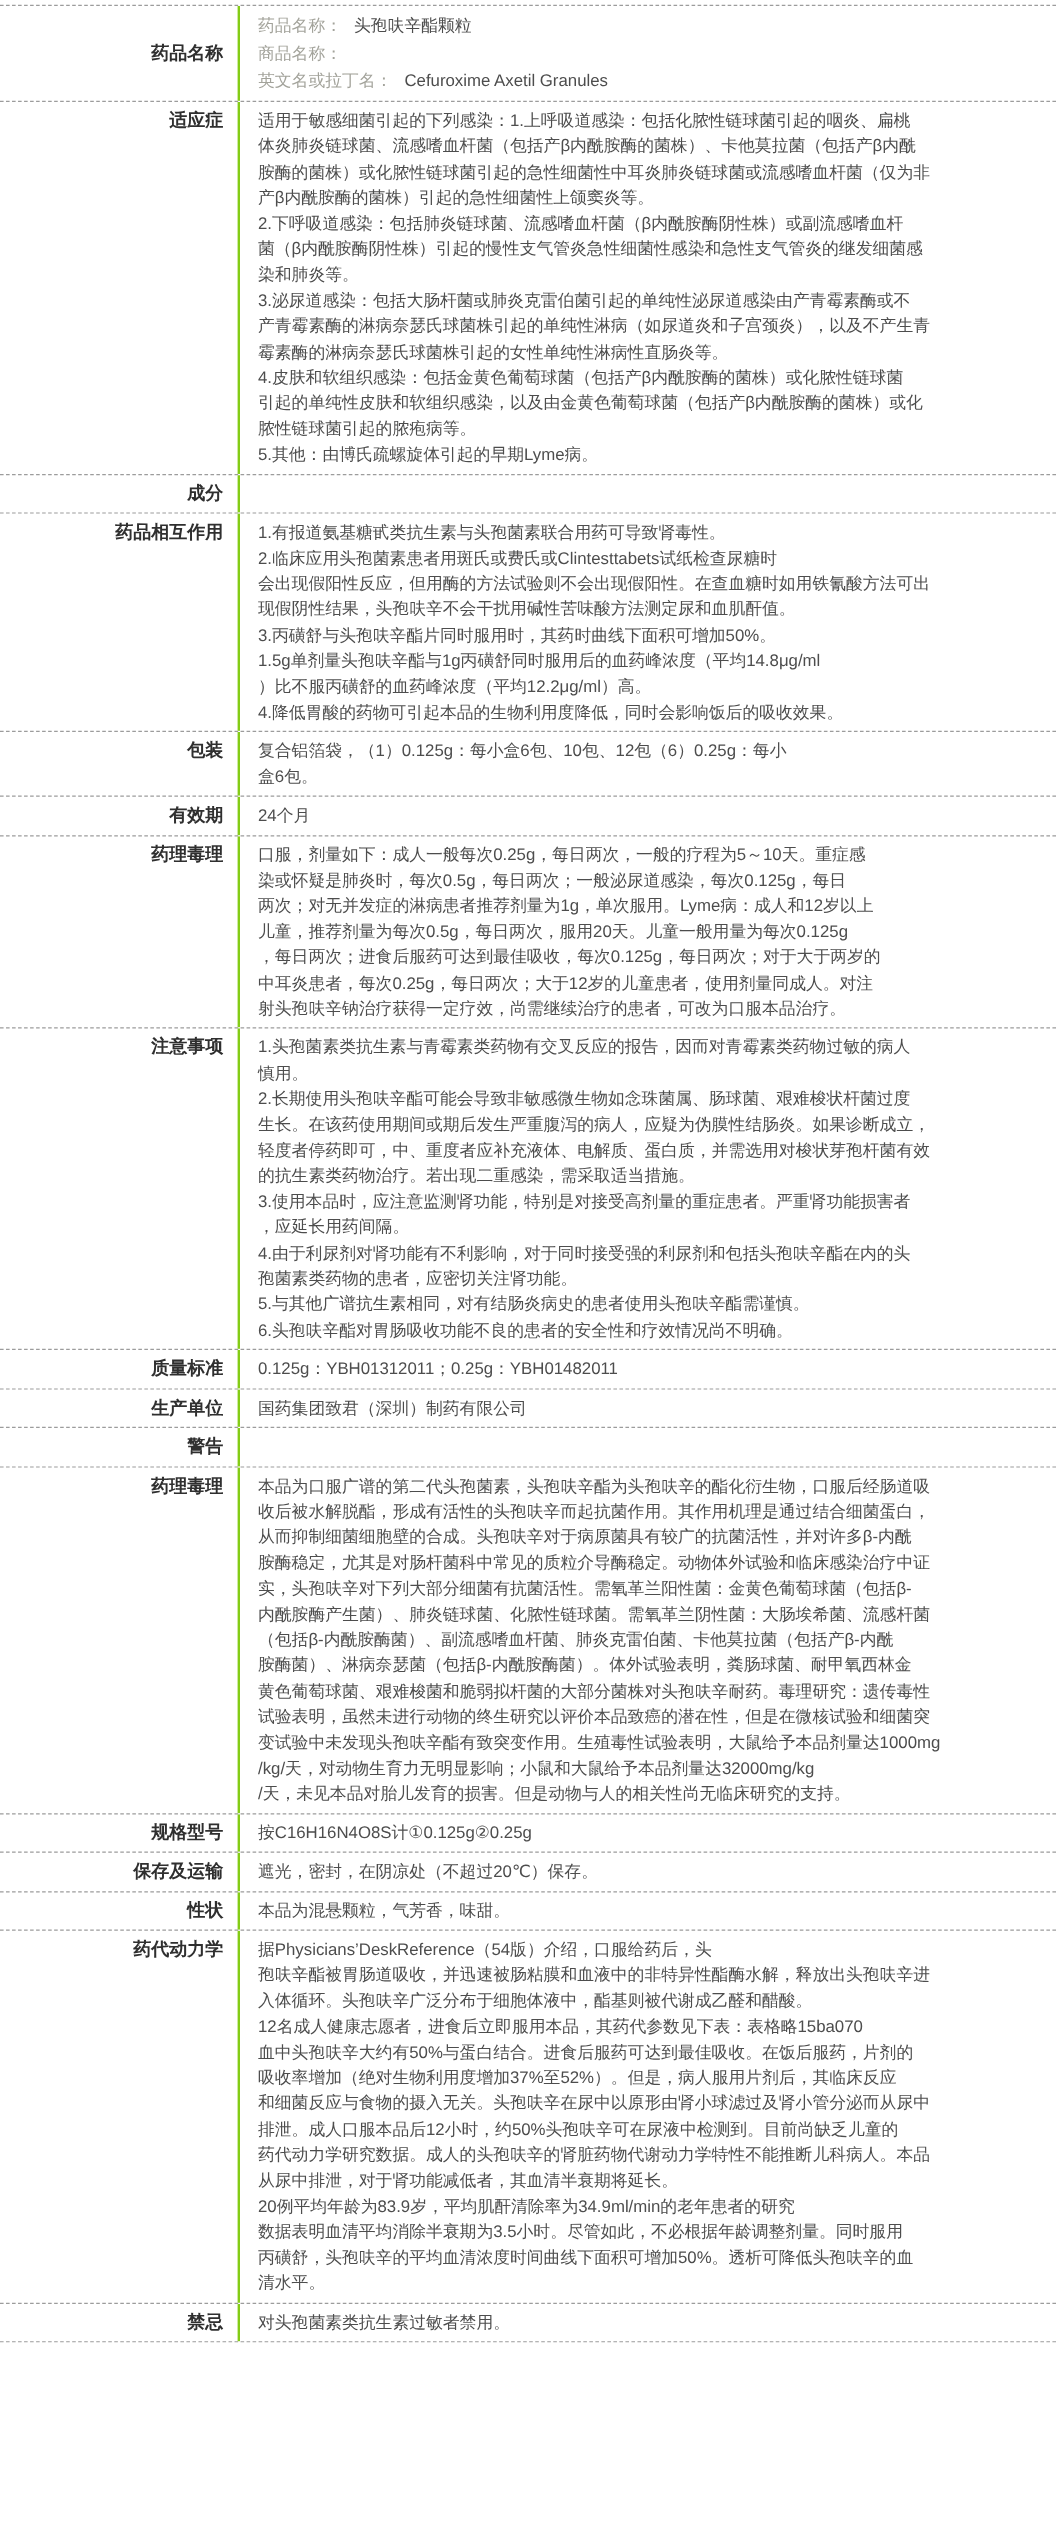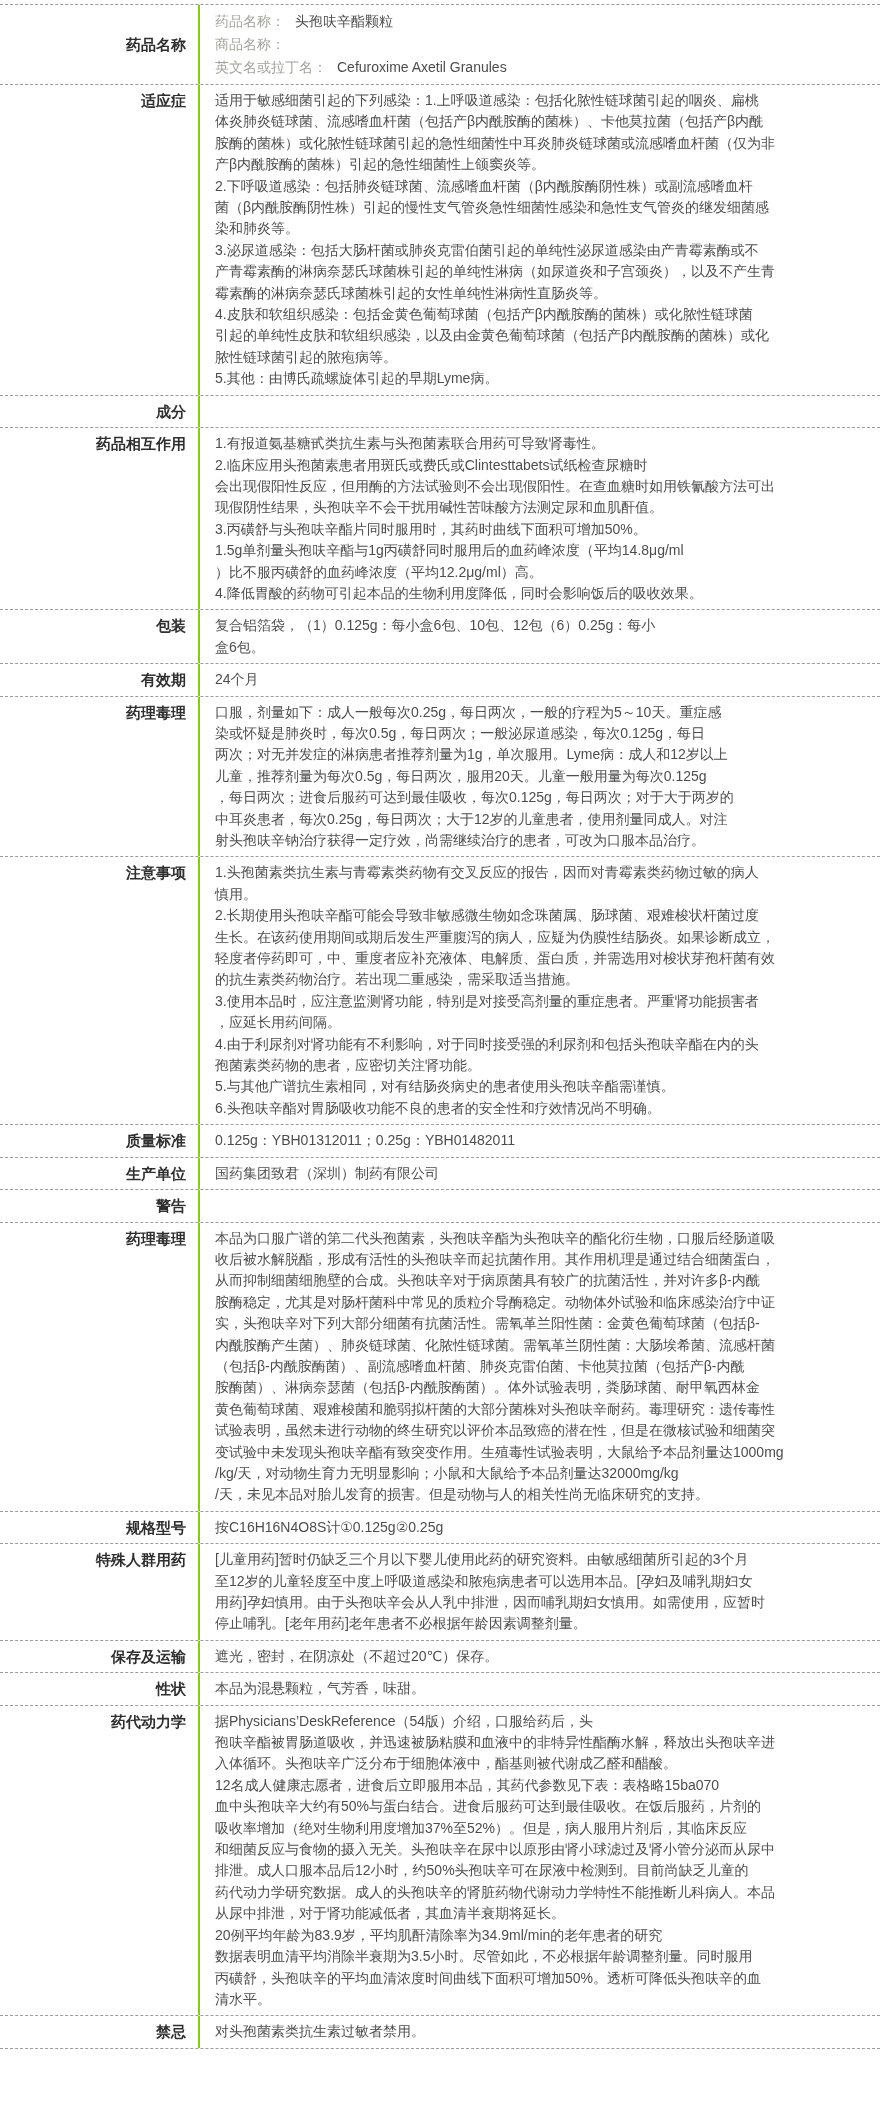--- a/index.html
+++ b/index.html
@@ -178,27 +178,20 @@
 变试验中未发现头孢呋辛酯有致突变作用。生殖毒性试验表明，大鼠给予本品剂量达1000mg
 /kg/天，对动物生育力无明显影响；小鼠和大鼠给予本品剂量达32000mg/kg
 /天，未见本品对胎儿发育的损害。但是动物与人的相关性尚无临床研究的支持。</div>
   </div>
 
   <div class="row">
     <div class="label-cell">规格型号</div>
     <div class="content-cell">按C16H16N4O8S计①0.125g②0.25g</div>
   </div>
 
-  <div class="row">
-    <div class="label-cell">特殊人群用药</div>
-    <div class="content-cell">[儿童用药]暂时仍缺乏三个月以下婴儿使用此药的研究资料。由敏感细菌所引起的3个月
-至12岁的儿童轻度至中度上呼吸道感染和脓疱病患者可以选用本品。[孕妇及哺乳期妇女
-用药]孕妇慎用。由于头孢呋辛会从人乳中排泄，因而哺乳期妇女慎用。如需使用，应暂时
-停止哺乳。[老年用药]老年患者不必根据年龄因素调整剂量。</div>
-  </div>
 
   <div class="row">
     <div class="label-cell">保存及运输</div>
     <div class="content-cell">遮光，密封，在阴凉处（不超过20℃）保存。</div>
   </div>
 
   <div class="row">
     <div class="label-cell">性状</div>
     <div class="content-cell">本品为混悬颗粒，气芳香，味甜。</div>
   </div>

